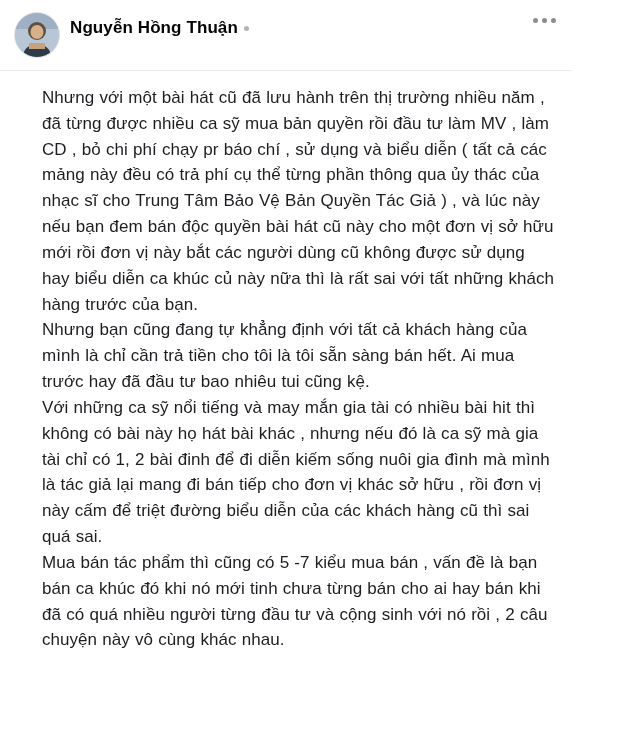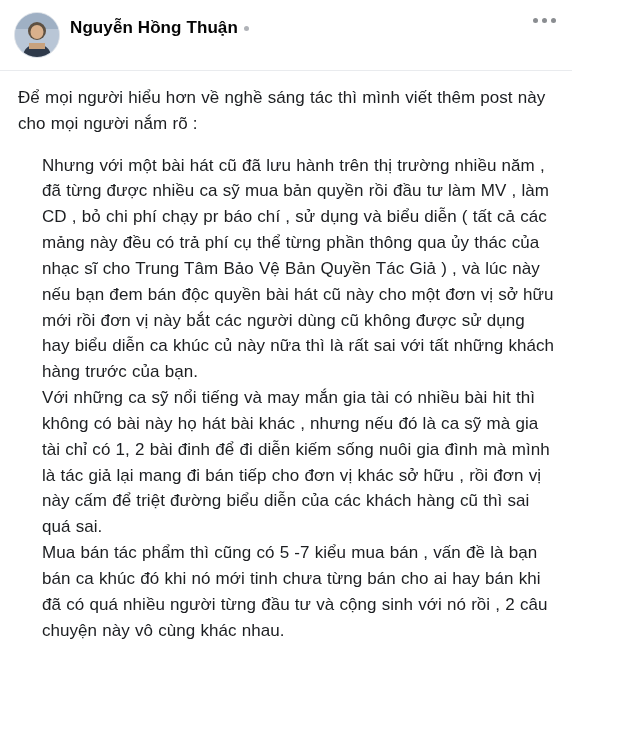--- a/index.html
+++ b/index.html
@@ -138,19 +138,19 @@
     <div class="menu-dots">
       <span></span>
       <span></span>
       <span></span>
     </div>
   </div>
 
   <div class="divider"></div>
 
   <div class="post-body">
-    <p class="para">Để mọi người hiểu hơn về nghề sáng tác thì mình viết thêm post này cho mọi người nắm rõ :</p>
     <p class="para tight">Nhưng với một bài hát cũ đã lưu hành trên thị trường nhiều năm , đã từng được nhiều ca sỹ mua bản quyền rồi đầu tư làm MV , làm CD , bỏ chi phí chạy pr báo chí , sử dụng và biểu diễn ( tất cả các mảng này đều có trả phí cụ thể từng phần thông qua ủy thác của nhạc sĩ cho Trung Tâm Bảo Vệ Bản Quyền Tác Giả ) , và lúc này nếu bạn đem bán độc quyền bài hát cũ này cho một đơn vị sở hữu mới rồi đơn vị này bắt các người dùng cũ không được sử dụng hay biểu diễn ca khúc củ này nữa thì là rất sai với tất những khách hàng trước của bạn.</p>
+    <p class="para tight">Nhưng bạn cũng đang tự khẳng định với tất cả khách hàng của mình là chỉ cần trả tiền cho tôi là tôi sẵn sàng bán hết. Ai mua trước hay đã đầu tư bao nhiêu tui cũng kệ.</p>
     <p class="para tight">Với những ca sỹ nổi tiếng và may mắn gia tài có nhiều bài hit thì không có bài này họ hát bài khác , nhưng nếu đó là ca sỹ mà gia tài chỉ có 1, 2 bài đinh để đi diễn kiếm sống nuôi gia đình mà mình là tác giả lại mang đi bán tiếp cho đơn vị khác sở hữu , rồi đơn vị này cấm để triệt đường biểu diễn của các khách hàng cũ thì sai quá sai.</p>
     <p class="para tight">Mua bán tác phẩm thì cũng có 5 -7 kiểu mua bán , vấn đề là bạn bán ca khúc đó khi nó mới tinh chưa từng bán cho ai hay bán khi đã có quá nhiều người từng đầu tư và cộng sinh với nó rồi , 2 câu chuyện này vô cùng khác nhau.</p>
   </div>
 
 </div>
 
 </body></html>

